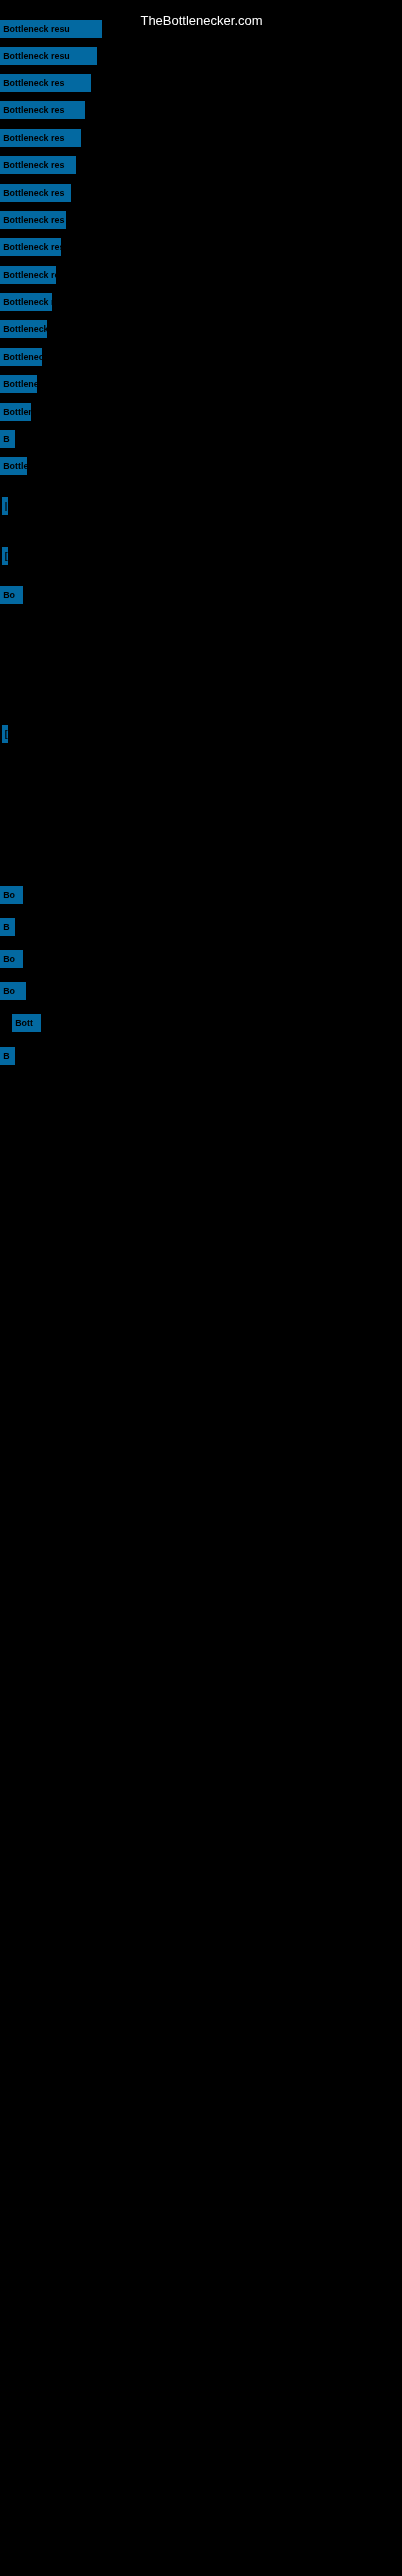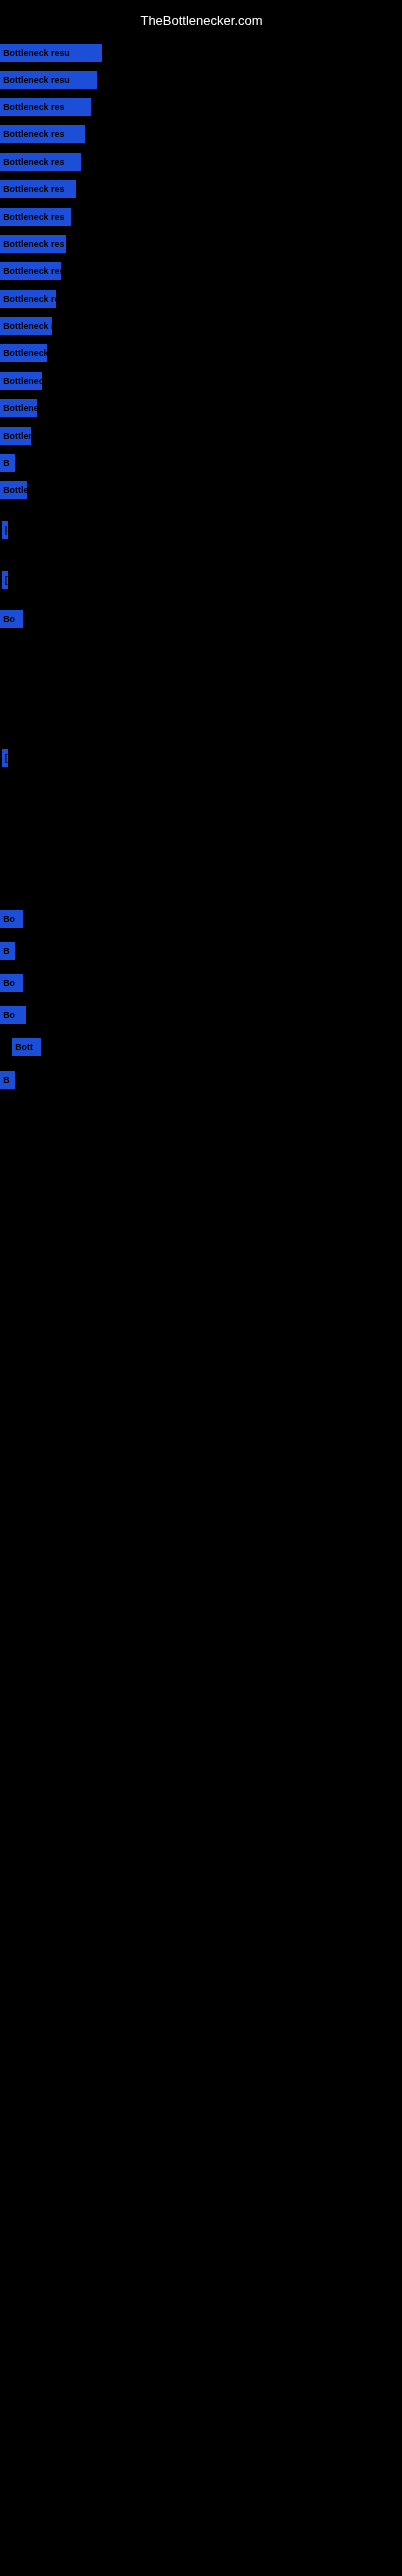--- a/index.html
+++ b/index.html
@@ -19,30 +19,29 @@
       color: #ffffff;
       font-size: 13px;
       padding: 13px 0;
       position: absolute;
       top: 0;
       left: 0;
       right: 0;
     }
     .bar-item {
       position: absolute;
-      background-color: #1d4ed8;
+      background-color: #0369a1;
       color: #000000;
       font-size: 8.9px;
       font-weight: bold;
       padding: 1.6px 3.2px;
       white-space: nowrap;
       overflow: hidden;
       display: flex;
       align-items: center;
-      margin-top: 24px;
     }
   </style>
 </head>
 <body>
 
 <div class="site-title">TheBottlenecker.com</div>
 
 <div id="bars-container">
     <div class="bar-item" style="top: 20px; left: 0px; width: 102px; height: 17.7px;">Bottleneck resu</div>
     <div class="bar-item" style="top: 47px; left: 0px; width: 97px; height: 17.7px;">Bottleneck resu</div>

